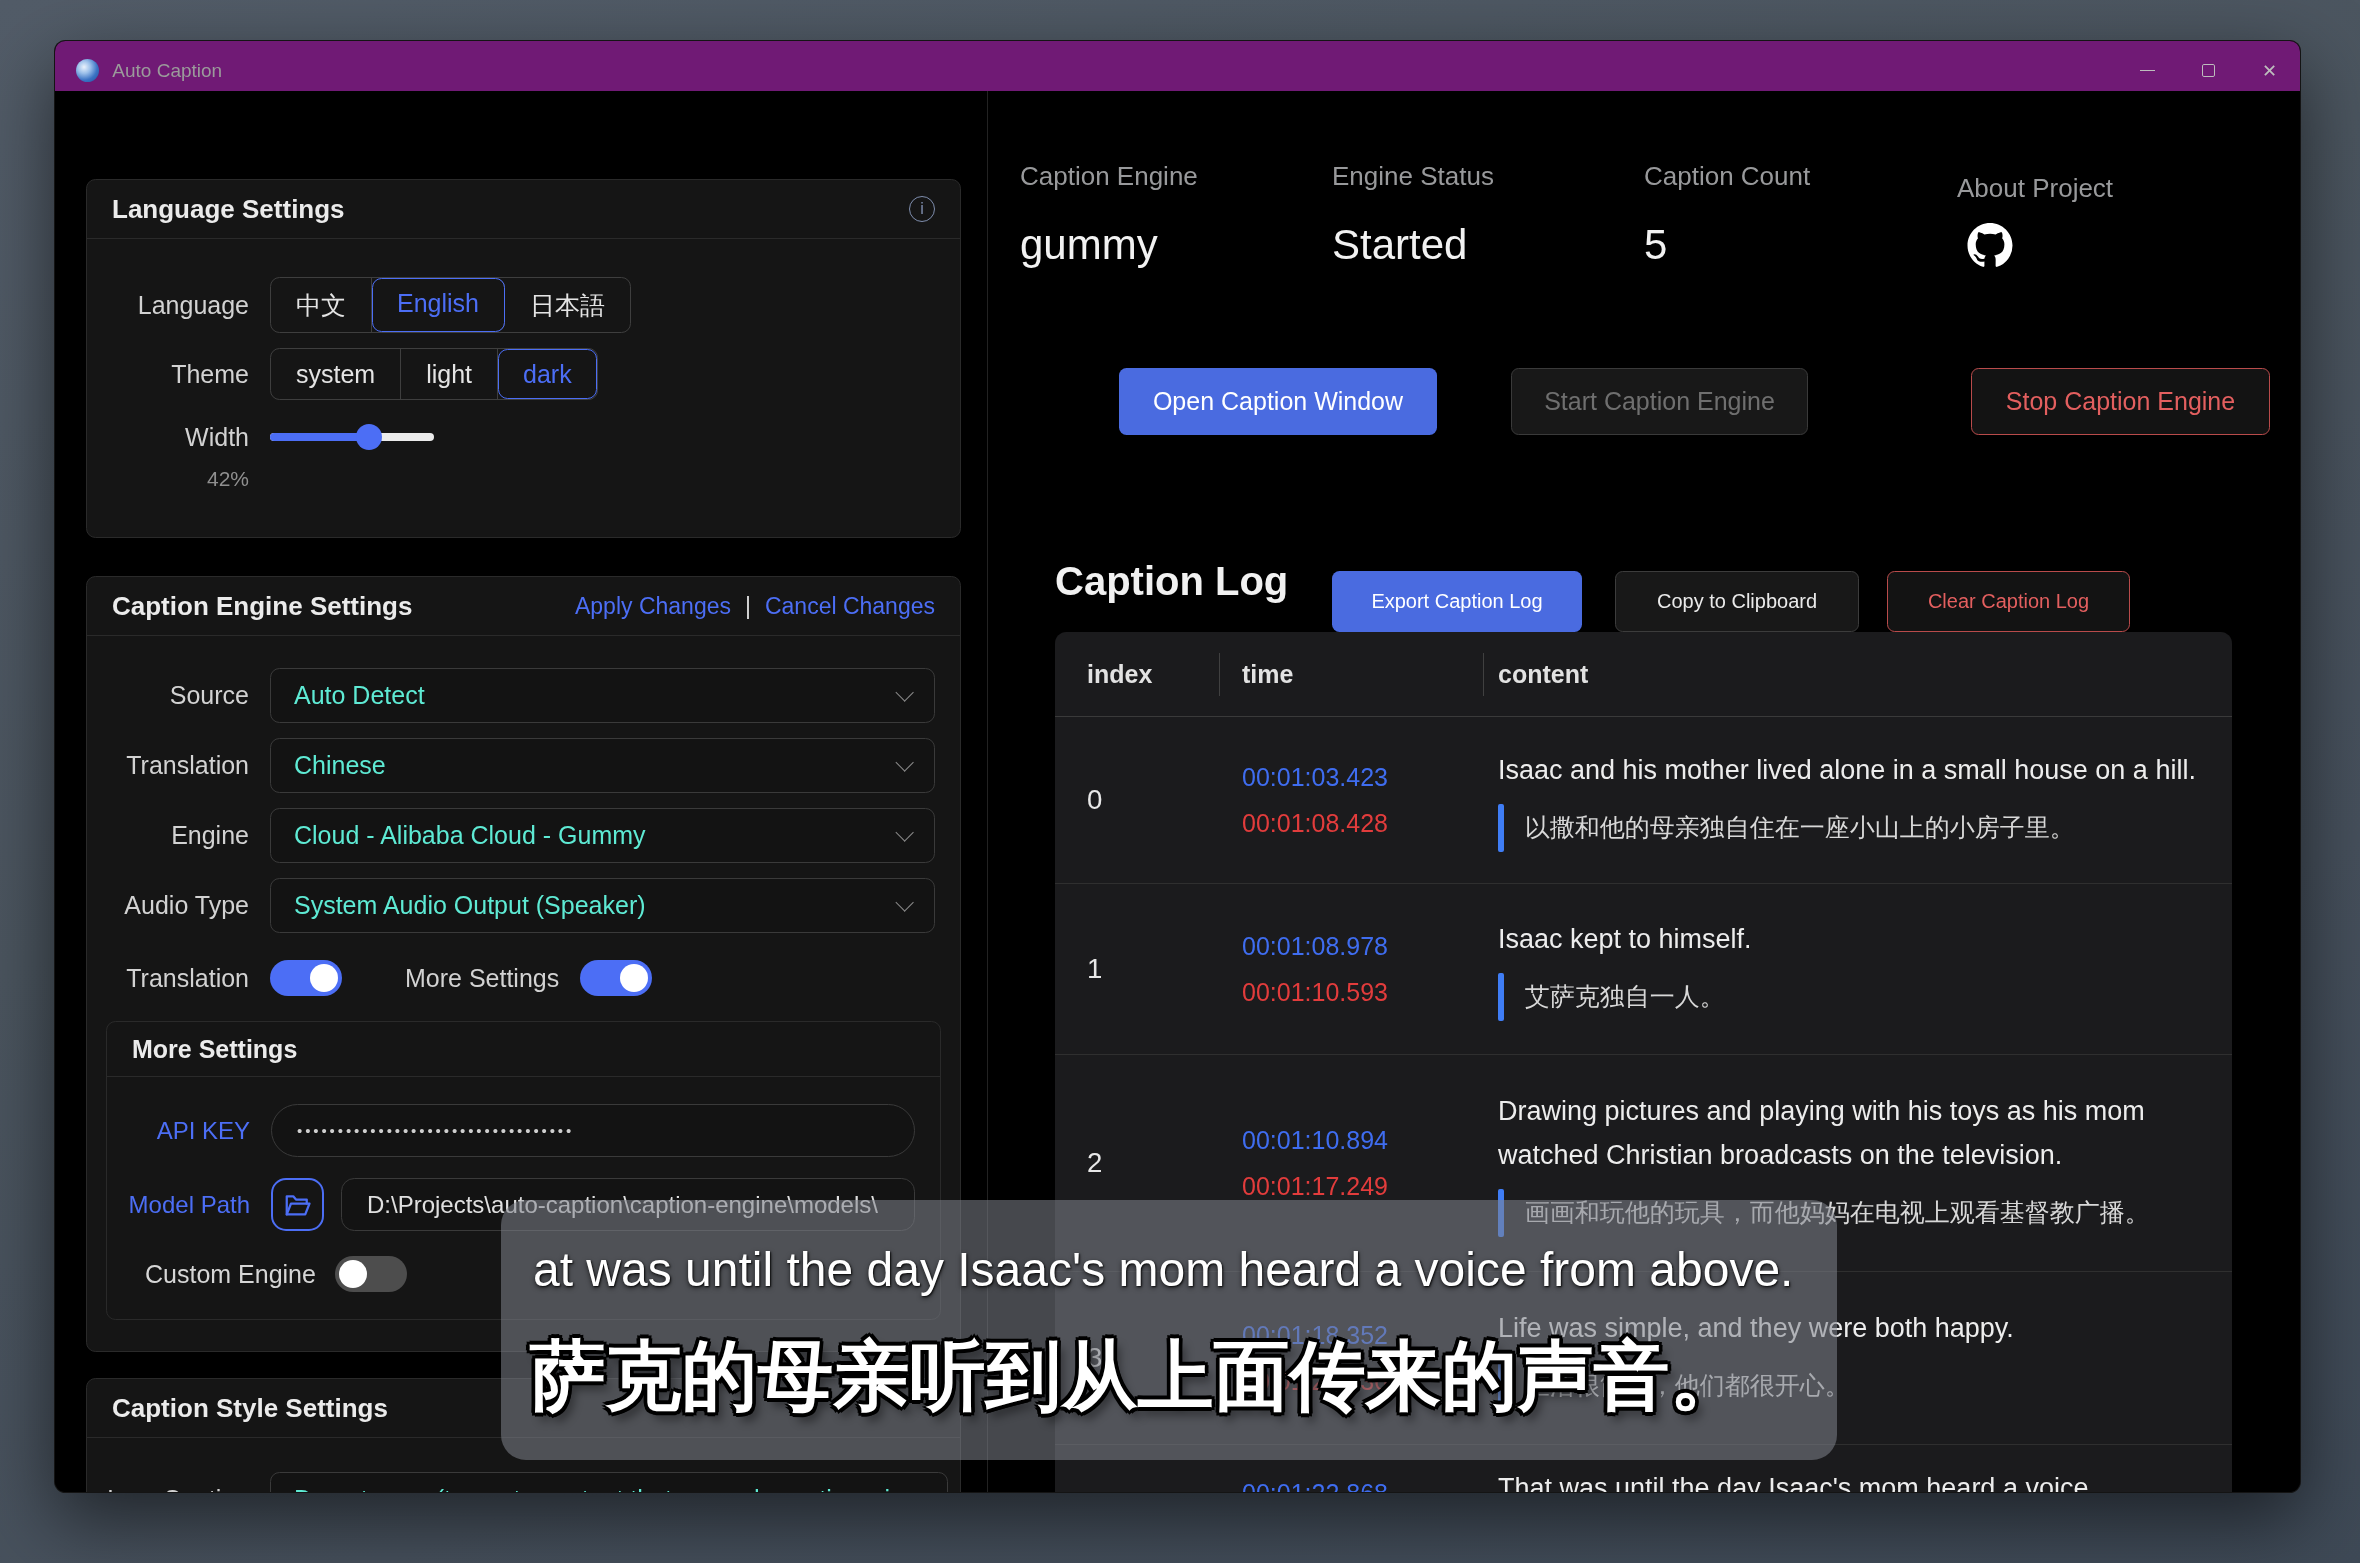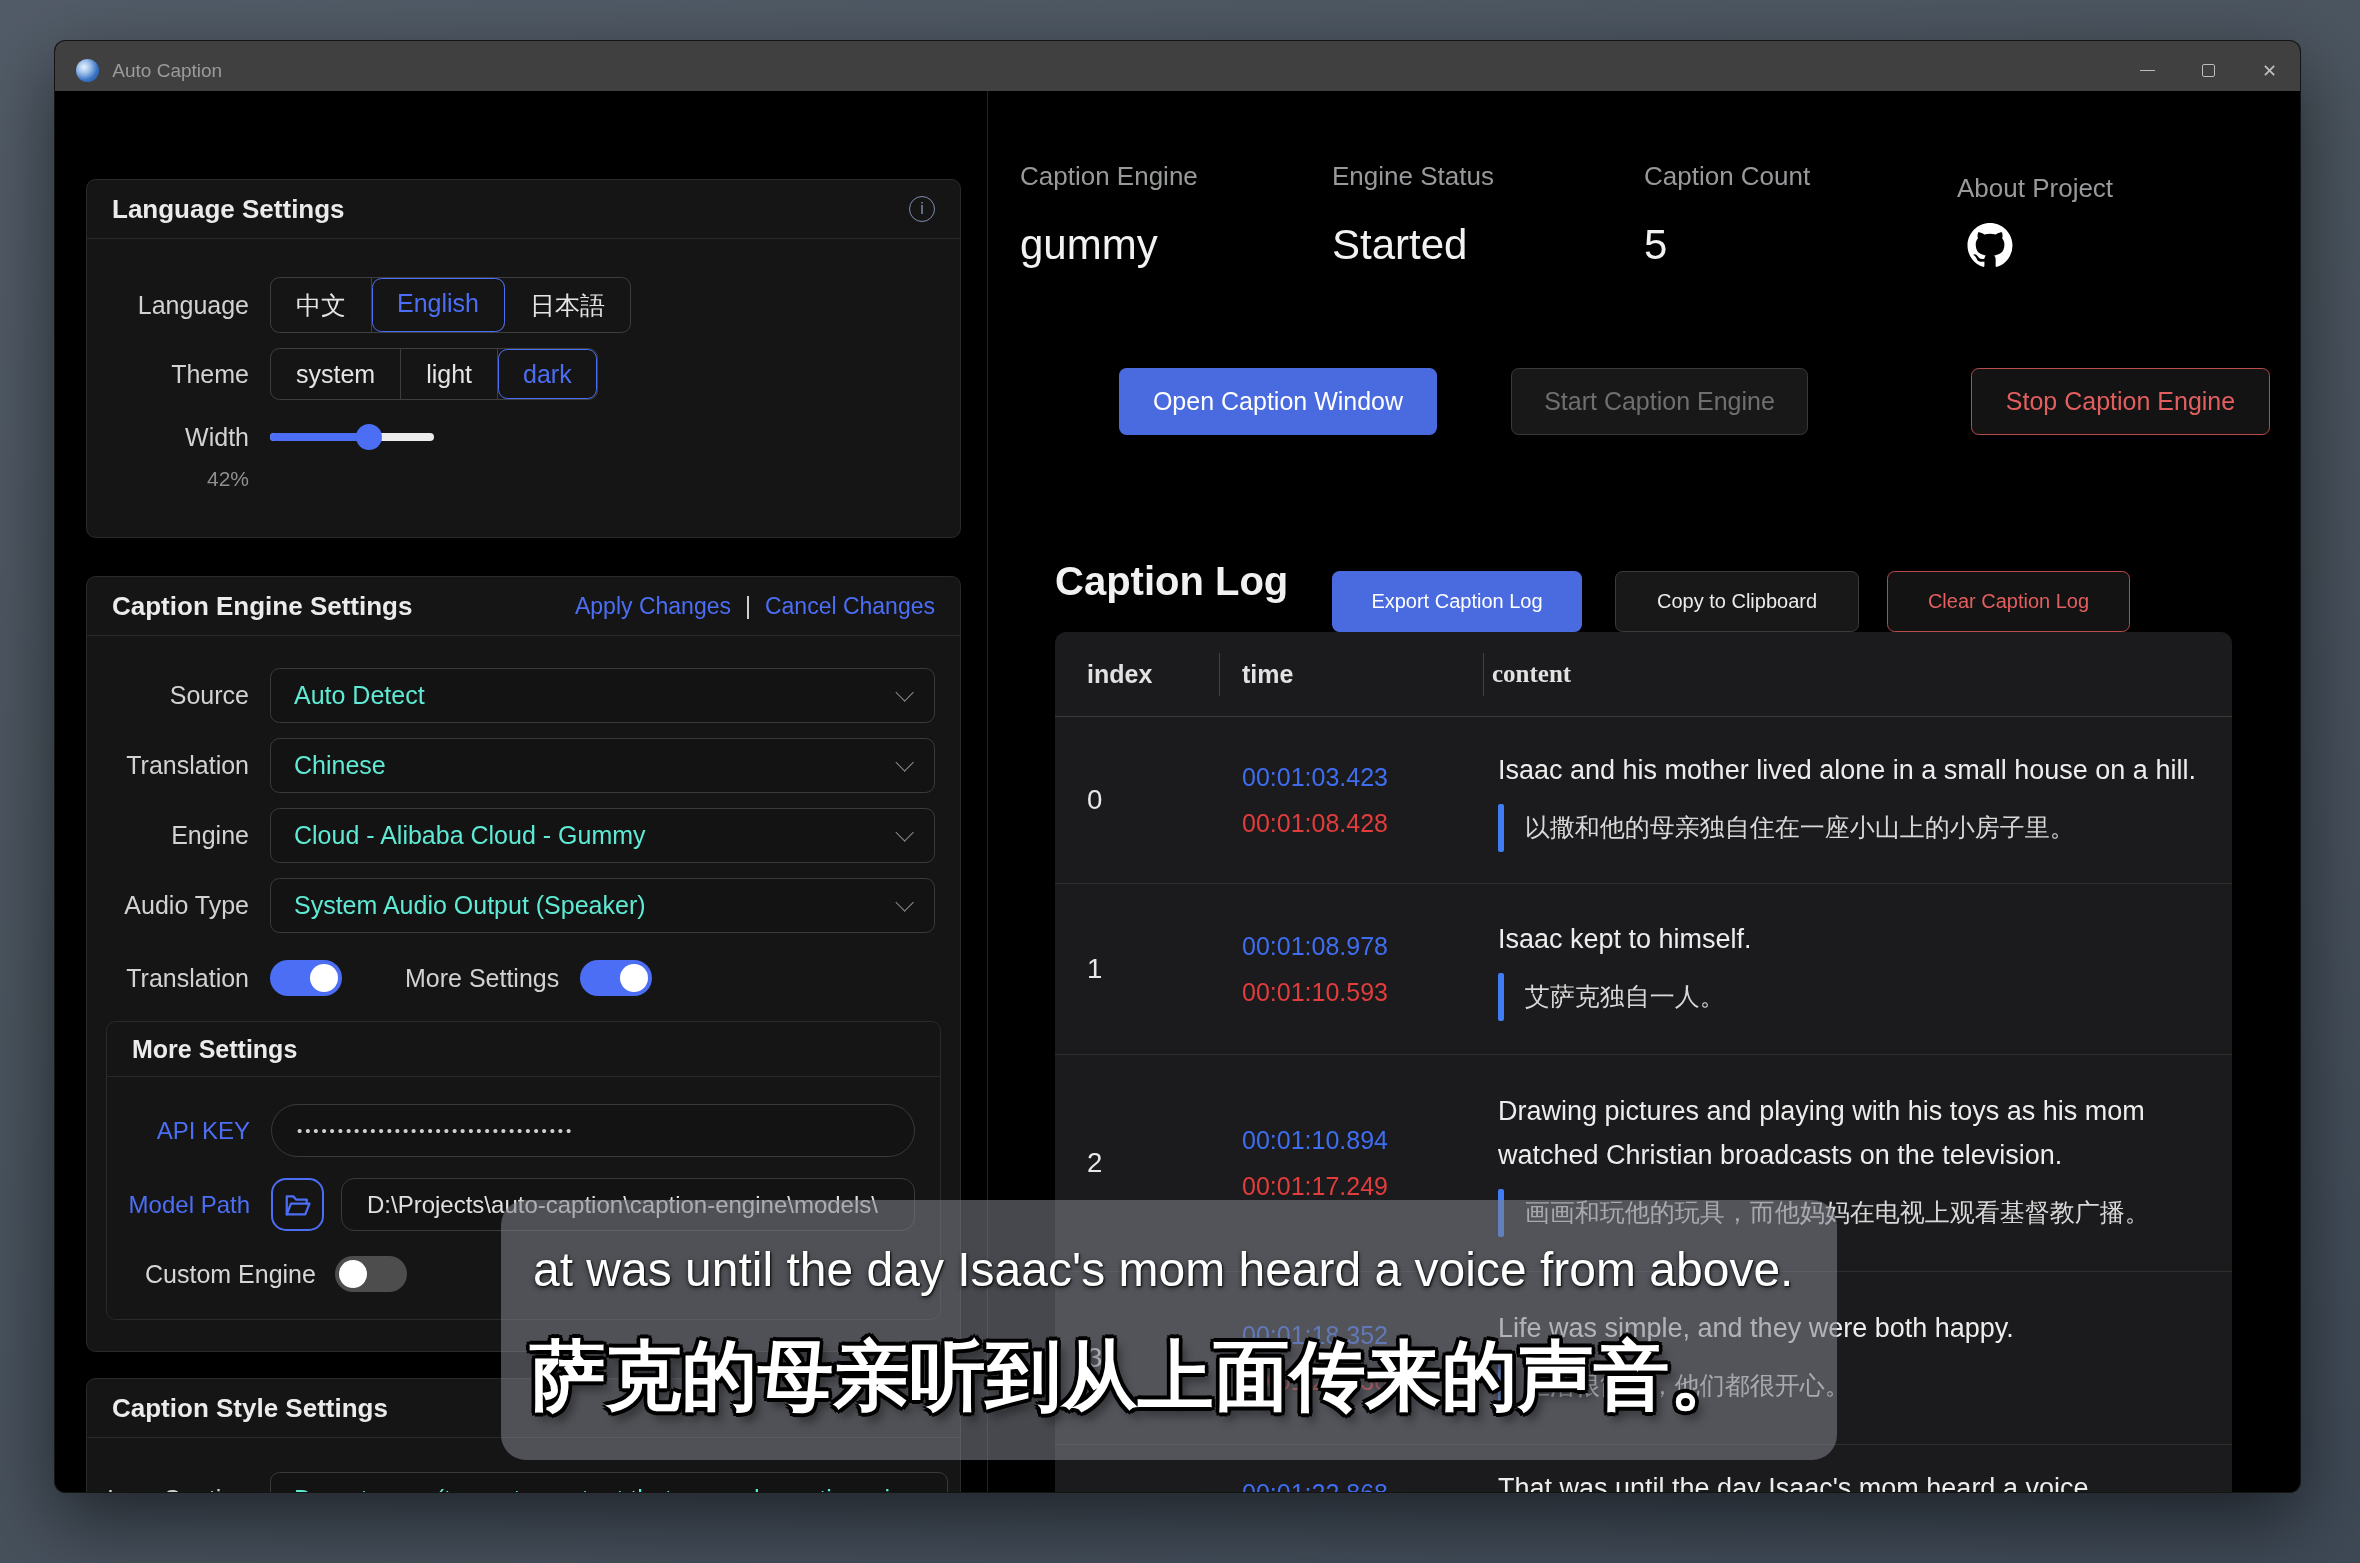--- a/index.html
+++ b/index.html
@@ -4,21 +4,21 @@
 <style>
   * { margin:0; padding:0; box-sizing:border-box; }
   html,body { width:2361px; height:1564px; overflow:hidden;
     font-family:"Liberation Sans","DejaVu Sans",sans-serif;
     background:linear-gradient(160deg,#525c68 0%,#4b555f 40%,#46505c 70%,#3e4956 100%); }
 
   
   .window { position:absolute; left:54px; top:40px; width:2247px; height:1453px;
     background:#010101; border-radius:11.4px; overflow:hidden;
     border:1px solid rgba(255,255,255,.08); box-shadow:0 27px 76px rgba(0,0,0,.55); }
-  .titlebar { height:59px; background:#404040; display:flex; align-items:center; padding-left:21px; }
+  .titlebar { height:59px; background:#701a75; display:flex; align-items:center; padding-left:21px; }
   .applogo { width:23px; height:23px; border-radius:50%; margin-right:13.3px;
     background:radial-gradient(circle at 35% 35%, #eaf2fc 0%, #9cc0ea 30%, #3b73c4 62%, #1b4e9b 100%); }
   .wtitle { font-size:19px; color:#9b9b9b; }
   .wbtns { margin-left:auto; display:flex; height:100%; }
   .wbtn { width:61px; display:flex; align-items:center; justify-content:center; color:#bdbdbd; }
   .min-line { width:15px; height:1.9px; background:#bdbdbd; }
   .max-box { width:13.3px; height:13.3px; border:1.9px solid #bdbdbd; border-radius:1.9px; }
   .close-x { font-size:18px; }
   .content { position:absolute; top:50px; left:0; right:0; bottom:0; background:#000; }
   .vdiv { position:absolute; left:932px; top:0; bottom:0; width:1px; background:#222; }
@@ -98,21 +98,21 @@
   .logtitle { position:absolute; left:1000px; top:468px; font-size:40px; font-weight:bold; color:#f1f1f1; }
   .lbtn { top:480px; height:61px; font-size:20px; }
   #btn-export { left:1277px; width:250px; background:#4a6be0; color:#fff; }
   #btn-copy   { left:1560px; width:244px; background:#181818; border:1px solid #3c3c3c; color:#eaeaea; }
   #btn-clear  { left:1832px; width:243px; background:#131313; border:1px solid #b94b4b; color:#e35f5f; }
 
   .table { position:absolute; left:1000px; top:541px; width:1177px; height:912px;
     background:#1b1b1d; border-radius:11.4px 11.4px 0 0; overflow:hidden; }
   .thead { display:grid; grid-template-columns:164px 264px 1fr; height:85px; align-items:center;
     border-bottom:1px solid #3a3a3a; position:relative; color:#e2e2e2; font-size:25px; font-weight:600; }
-  .thead .hc1 { padding-left:32px; } .thead .hc2 { padding-left:23px; } .thead .hc3 { padding-left:9px;font-family:Liberation Serif, serif; }
+  .thead .hc1 { padding-left:32px; } .thead .hc2 { padding-left:23px; } .thead .hc3 { padding-left:15px; }
   .hsep { position:absolute; top:21px; height:43px; width:1px; background:#404040; }
   .hsep.s1 { left:164px; } .hsep.s2 { left:428px; }
 
   .trow2 { display:grid; grid-template-columns:164px 264px 1fr; }
   .trow2 + .trow2 { border-top:1px solid #2f2f2f; }
   .cidx { padding-left:32px; font-size:27.6px; color:#e8e8e8; display:flex; align-items:center; }
   .ctime { padding-left:23px; display:flex; flex-direction:column; justify-content:center; gap:17px; font-size:25px; }
   .tstart { color:#3f6df0; } .tend { color:#e23c3c; }
   .ccontent { display:flex; flex-direction:column; justify-content:center; padding:0 28.5px 0 15px; }
   .en { font-size:27px; color:#ededed; line-height:44px; }

